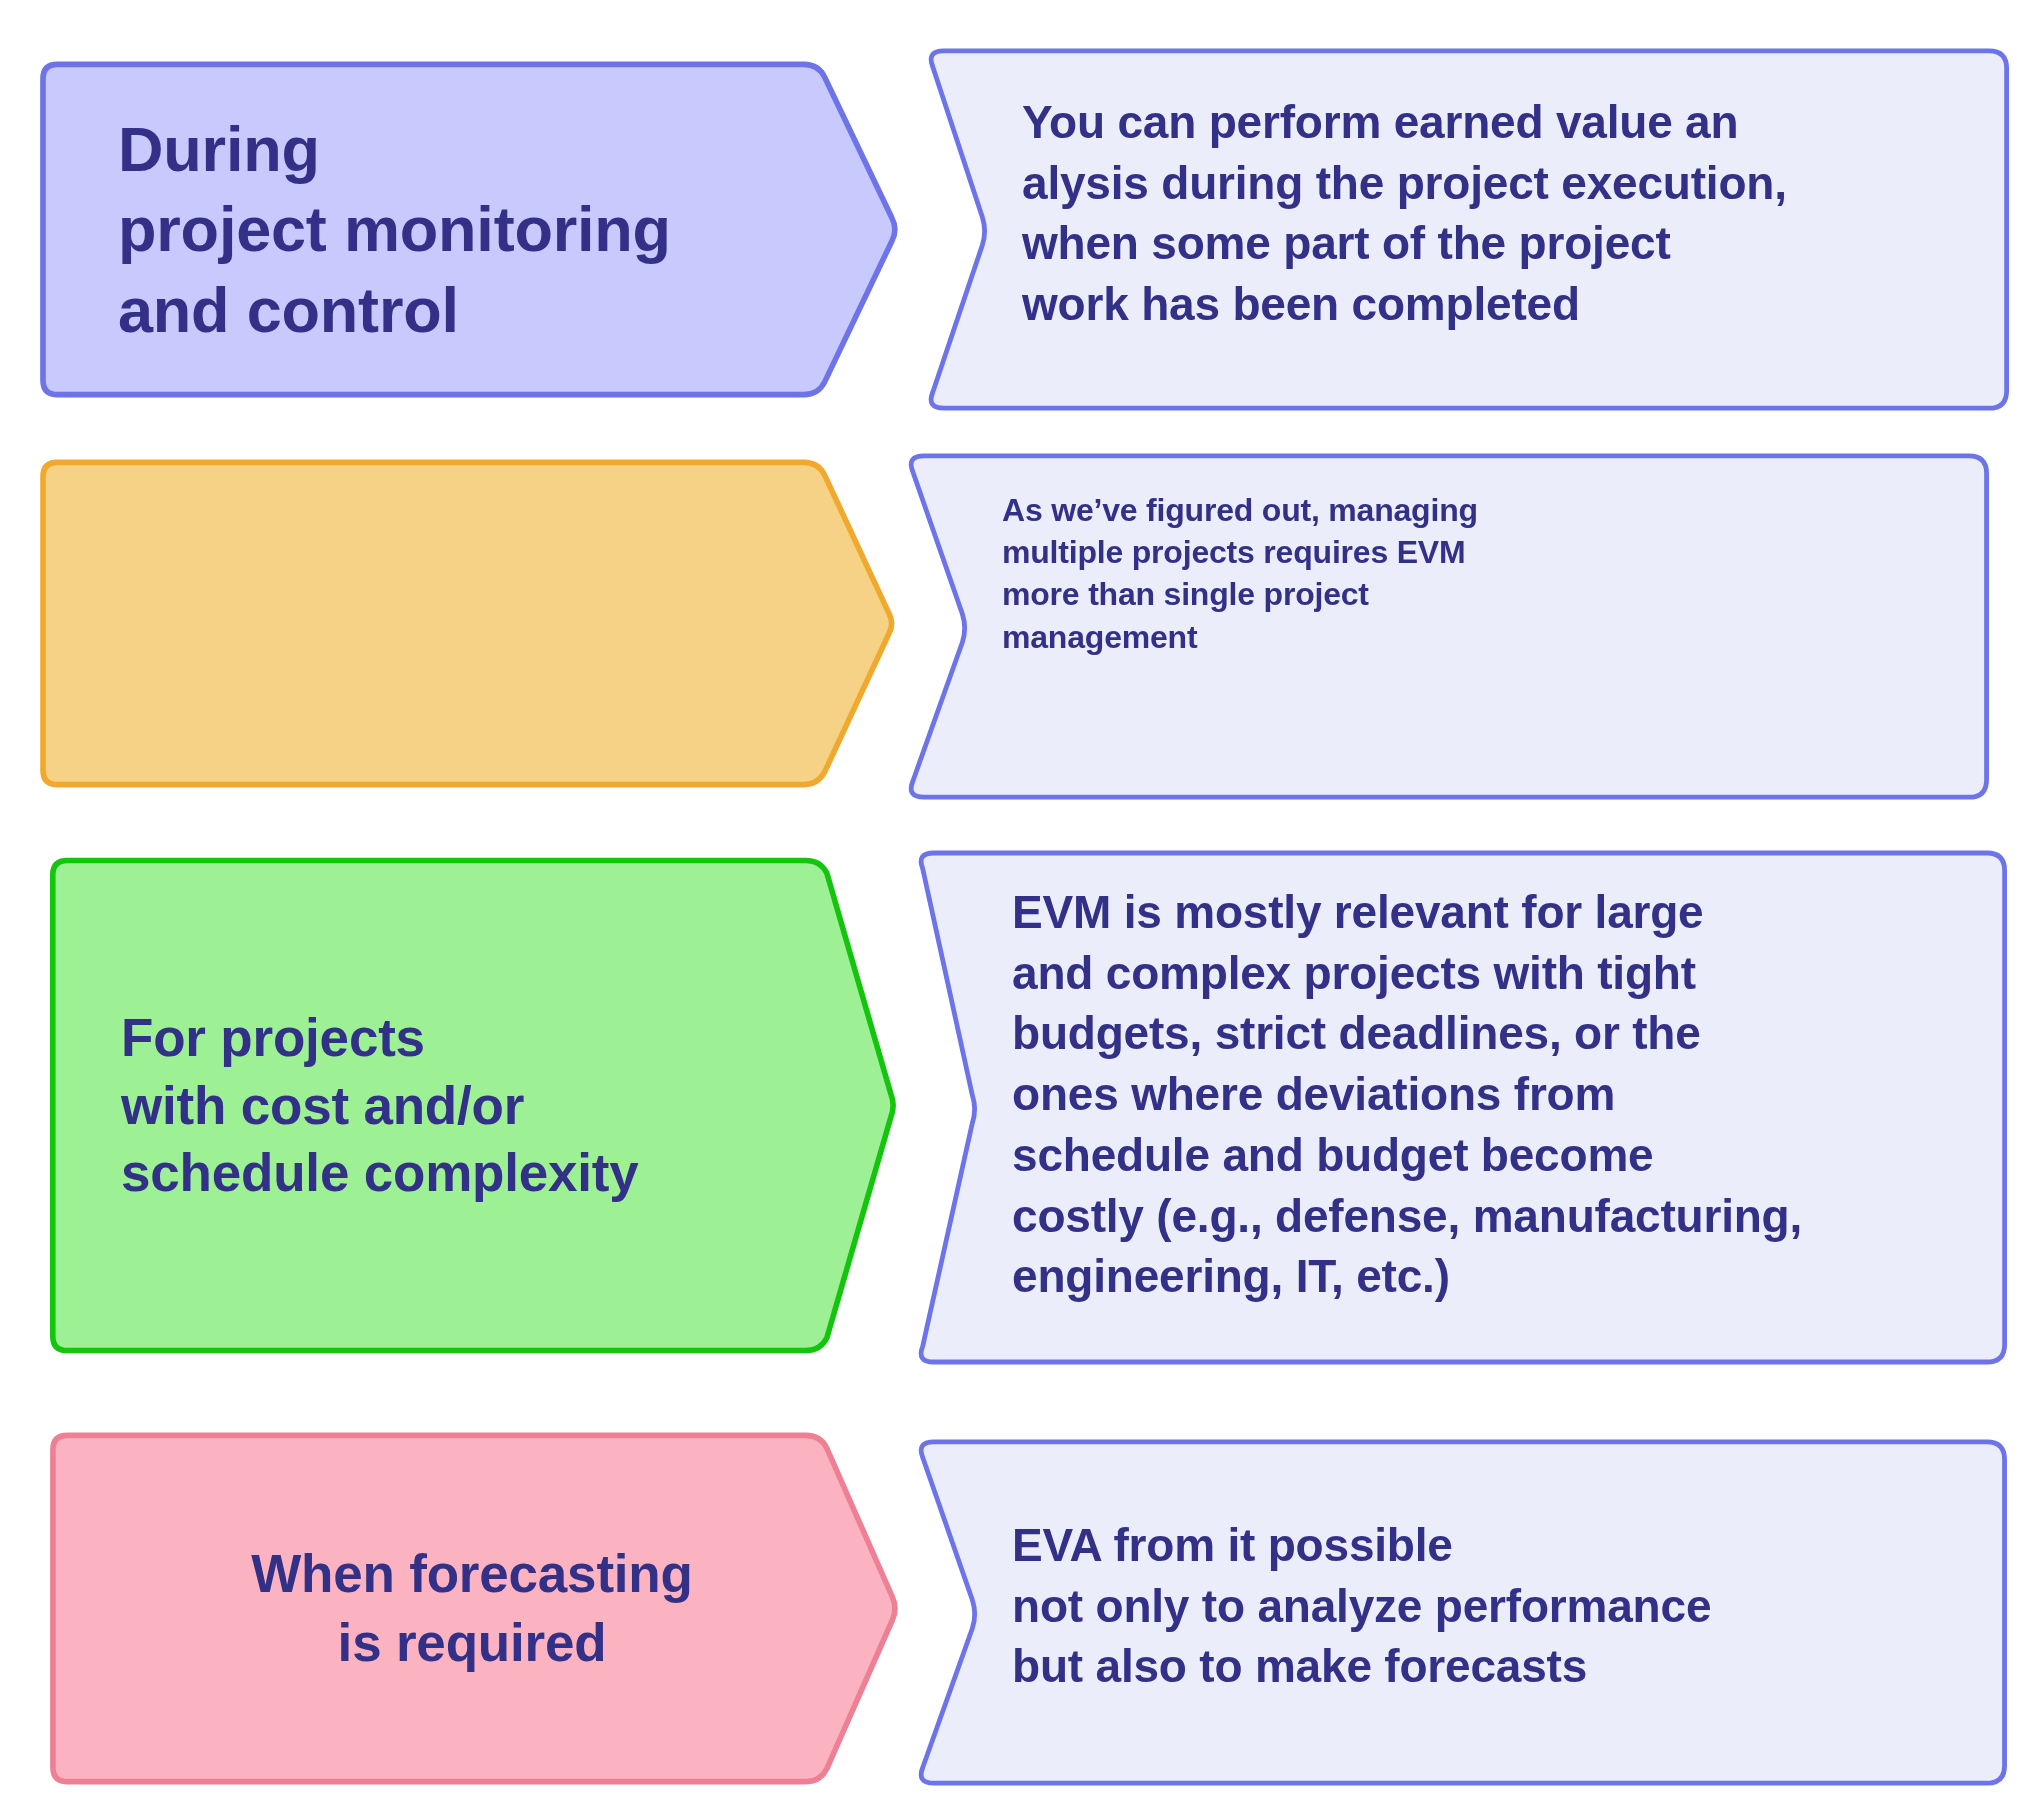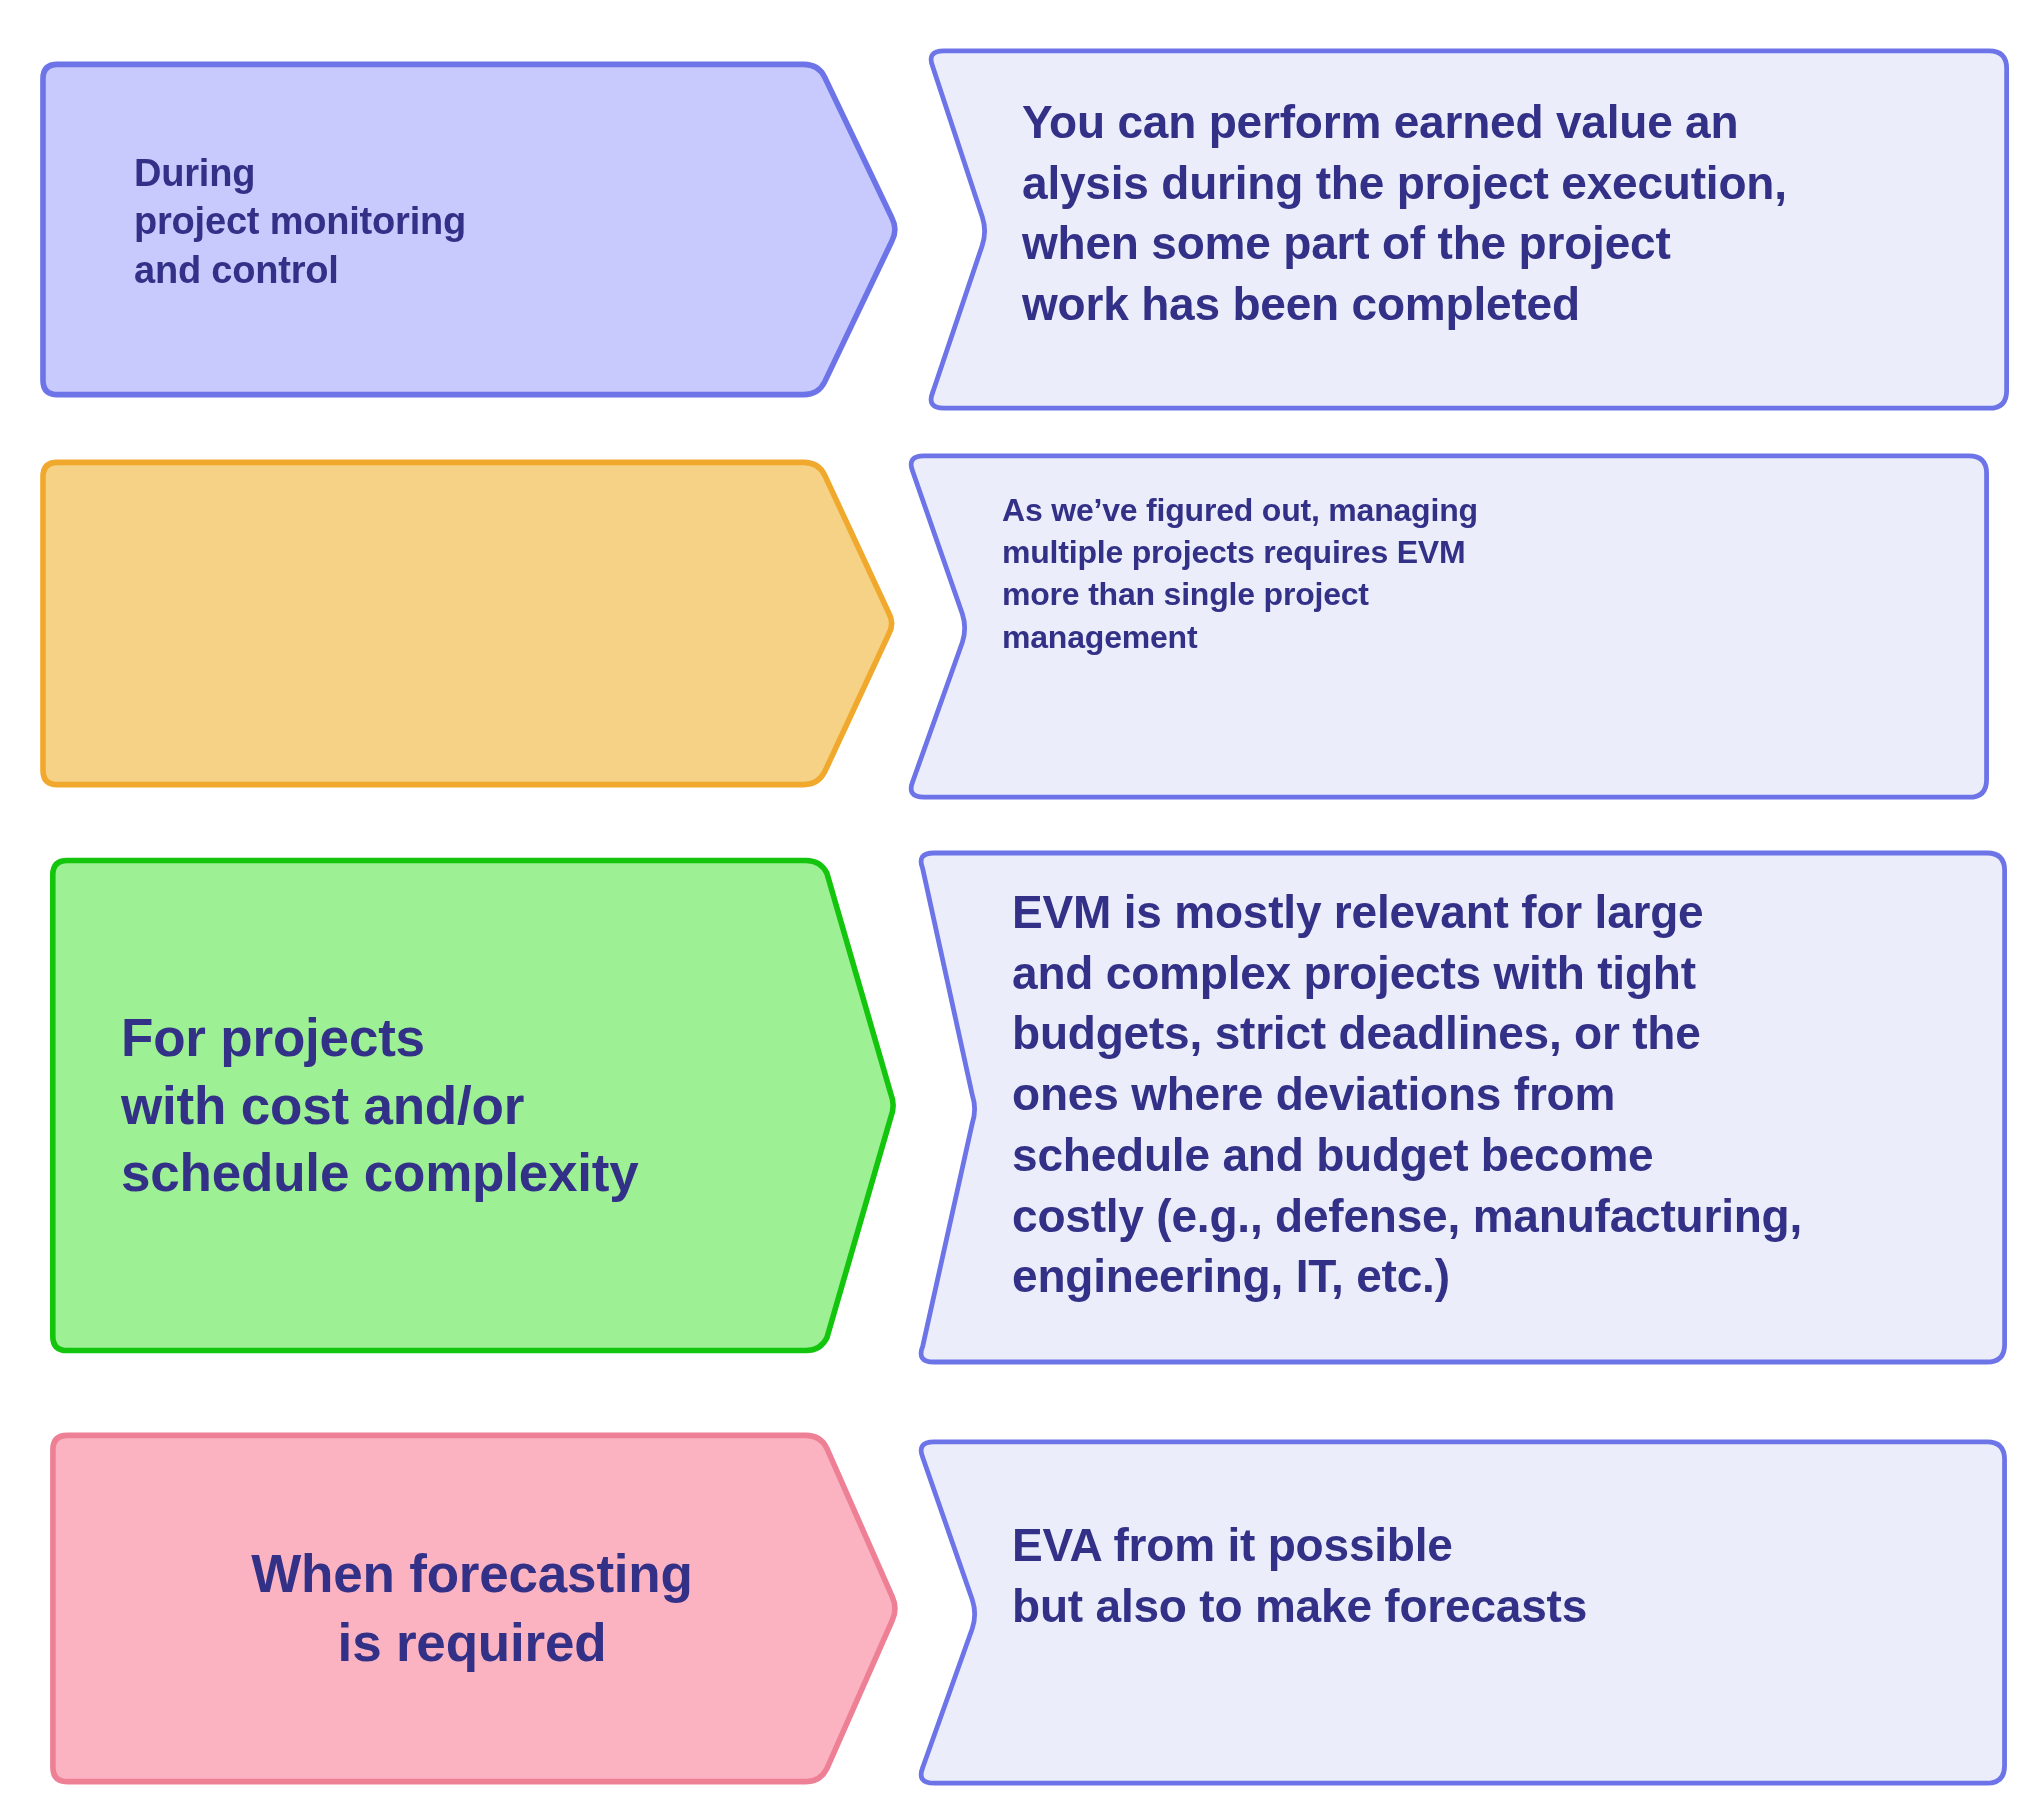--- a/index.html
+++ b/index.html
@@ -68,21 +68,21 @@
 <body>
 
 <div id="diagram">
 
   <div class="row" style="left:0; top:0;">
 
     <div class="arrow" style="left:38px; top:58px; width:814px; height:343px;">
       <svg width="814" height="343" viewBox="0 0 1020 430">
         <path d="M 24 8 L 960 8 Q 978 8 986 24 L 1070 200 Q 1078 215 1070 230 L 986 406 Q 978 422 960 422 L 24 422 Q 6 422 6 404 L 6 26 Q 6 8 24 8 Z" fill="#C8C9FD" stroke="#6C74E8" stroke-width="7" stroke-linejoin="round"></path>
       </svg>
-      <div class="arrow-label" style="left:80px; top:24px; width:670px; height:279px; font-size:38px; line-height:1.28;margin-left:16px;">During
+      <div class="arrow-label" style="left:80px; top:32px; width:670px; height:279px; font-size:63px; line-height:1.28;">During
 project monitoring
 and control</div>
     </div>
 
     <div class="card" style="left:920px; top:46px; width:1101px; height:367px;">
       <svg width="1101" height="367" viewBox="0 0 1380 460">
         <path d="M 30 6 L 1340 6 Q 1362 6 1362 28 L 1362 432 Q 1362 454 1340 454 L 30 454 Q 8 454 16 434 L 78 250 Q 84 232 78 214 L 16 26 Q 8 6 30 6 Z" fill="#EBEDFA" stroke="#6C74E8" stroke-width="6" stroke-linejoin="round"></path>
       </svg>
       <div class="card-text" style="left:102px; top:46px; width:950px; font-size:46px; line-height:1.32;">
         <p>You can perform earned value an</p>
@@ -150,19 +150,20 @@
       <div class="arrow-label" style="left:73px; top:86px; width:702px; height:188px; font-size:53px; line-height:1.3;text-align:center;">When forecasting
 is required</div>
     </div>
 
     <div class="card" style="left:910px; top:1437px; width:1101px; height:351px;">
       <svg width="1101" height="351" viewBox="0 0 1380 440">
         <path d="M 30 6 L 1350 6 Q 1372 6 1372 28 L 1372 412 Q 1372 434 1350 434 L 30 434 Q 8 434 16 414 L 78 240 Q 84 222 78 204 L 16 26 Q 8 6 30 6 Z" fill="#EBEDFA" stroke="#6C74E8" stroke-width="6" stroke-linejoin="round"></path>
       </svg>
       <div class="card-text" style="left:102px; top:78px; width:974px; font-size:46px; line-height:1.32;">
         <p>EVA from it possible</p>
+        <p>not only to analyze performance</p>
         <p>but also to make forecasts</p>
       </div>
     </div>
   </div>
 
 </div>
 
 
 </body></html>

